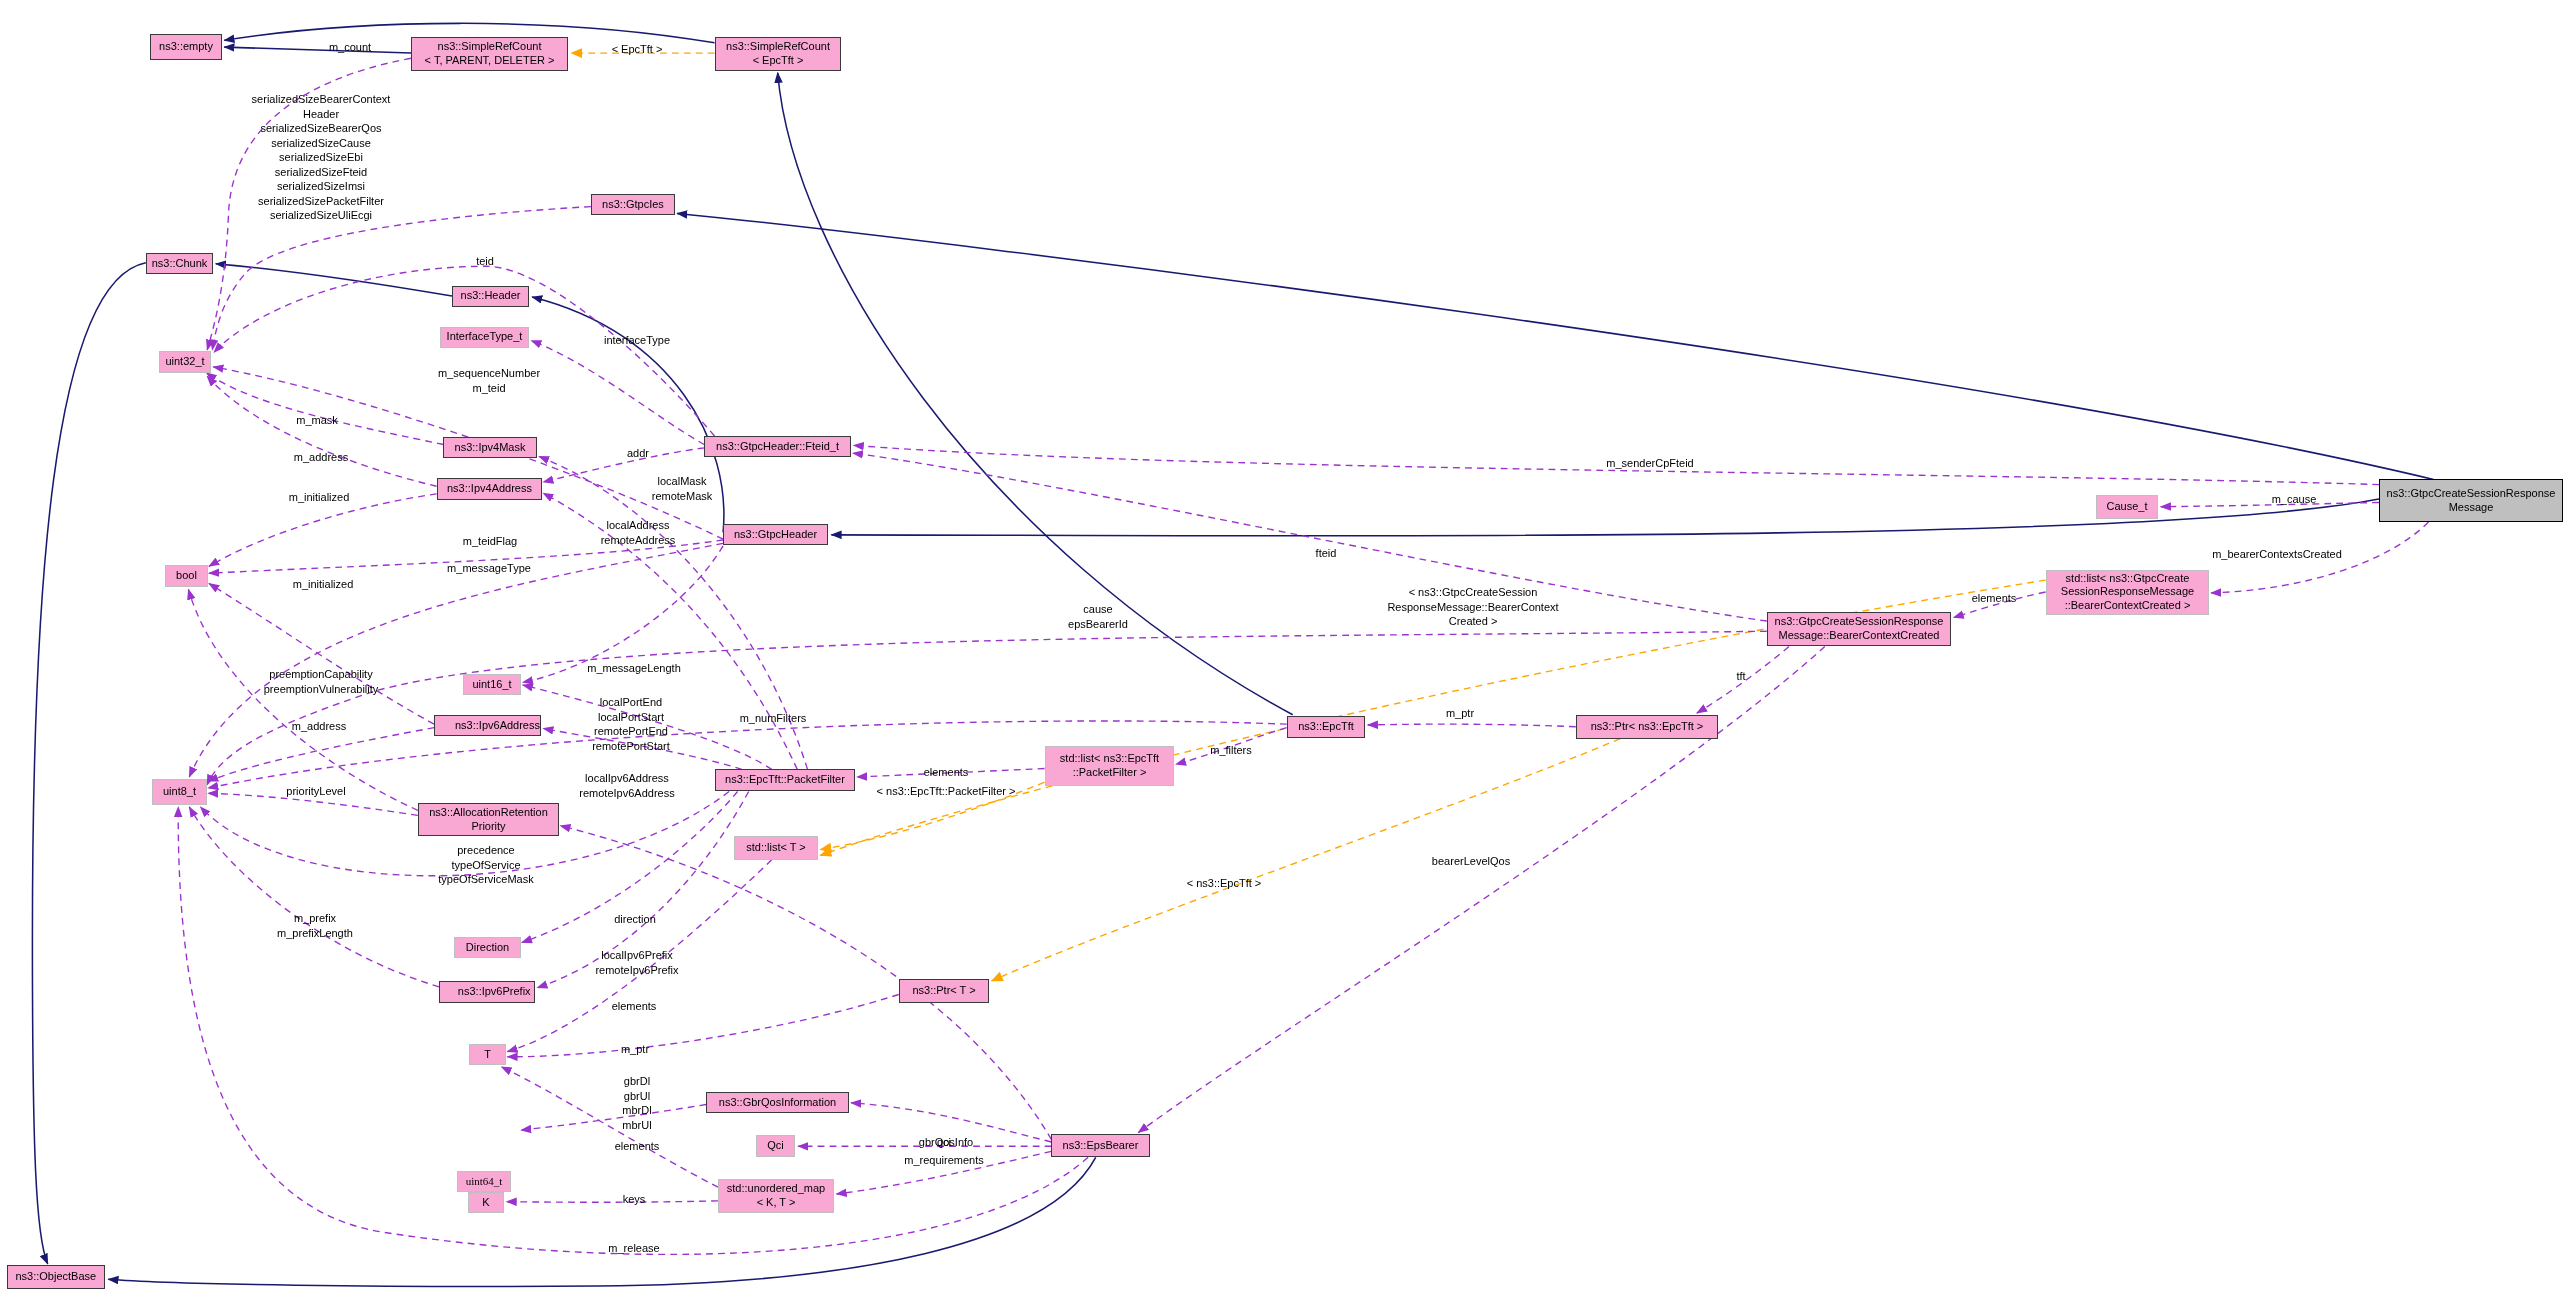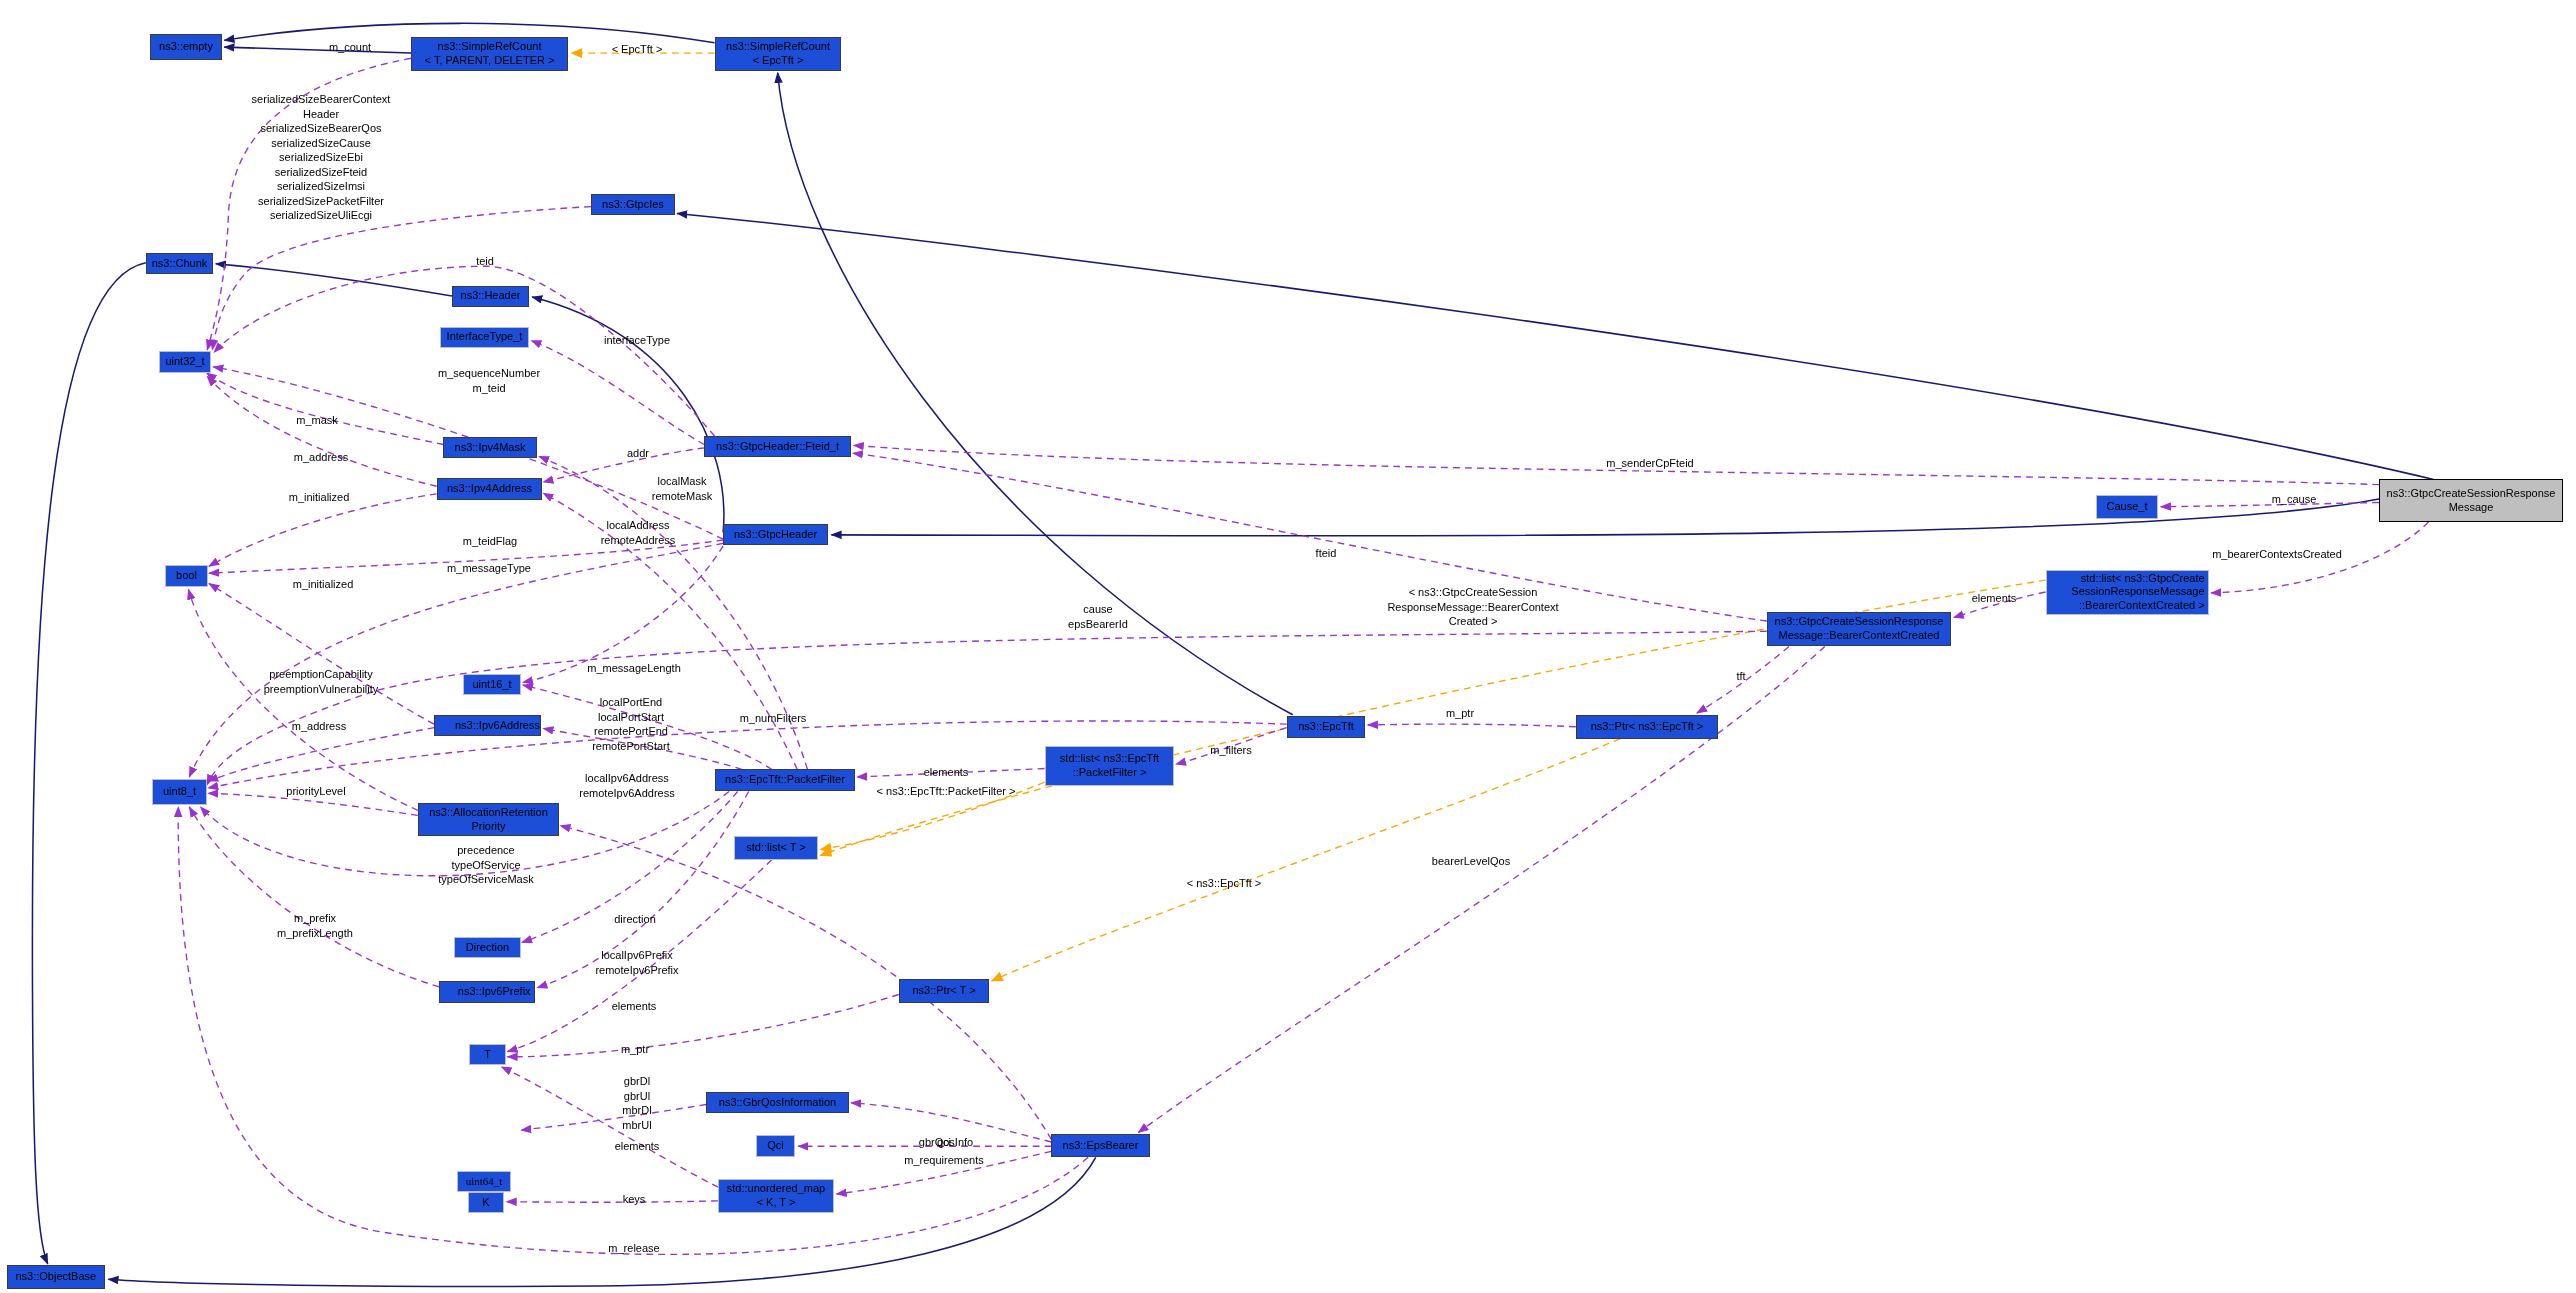--- a/index.html
+++ b/index.html
@@ -1,20 +1,20 @@
 <!DOCTYPE html>
 <html style="font-size:13.6px"><head>
 <meta charset="utf-8">
 <style>
   html,body{margin:0;padding:0;background:#ffffff;}
   body{width:2576px;height:1294px;position:relative;font-family:"Liberation Sans","DejaVu Sans",sans-serif;}
   #canvas{position:absolute;left:0;top:0;width:2576px;height:1294px;}
   #edges{position:absolute;left:0;top:0;z-index:1;}
   .node{position:absolute;z-index:3;display:flex;flex-direction:column;justify-content:center;
-        text-align:center;background:#1d4ed8;font-size:11px;line-height:13.6px;color:#000;
+        text-align:center;background:#f9a8d4;font-size:11px;line-height:13.6px;color:#000;
         white-space:nowrap;padding:0.9px 3.4px;box-sizing:border-box;}
   .node.kind-class{border:1.7px solid #3a3a3a;}
   .node.kind-plain{border:0.9px solid #bfbfbf;}
   .node.kind-highlight{border:1.7px solid #000;background:#bfbfbf;}
   .elabel{position:absolute;z-index:2;transform:translate(-50%,-50%);text-align:center;
           font-size:11px;line-height:14.5px;color:#000;white-space:nowrap;}
 </style>
 </head>
 <body>
 
@@ -135,21 +135,21 @@
       <div class="node kind-highlight" style="left: 2379px; top: 479px; width: 184px; min-height: 43px;">
         <div>ns3::GtpcCreateSessionResponse</div>
         <div>Message</div>
       </div>
       <div class="node kind-class" style="left: 723px; top: 524px; width: 105px; min-height: 21px;">
         <div>ns3::GtpcHeader</div>
       </div>
       <div class="node kind-plain" style="left: 165px; top: 565px; width: 43px; min-height: 22px;">
         <div>bool</div>
       </div>
-      <div class="node kind-plain" style="left: 2046px; top: 570px; width: 163px; min-height: 44px; text-align: right;">
+      <div class="node kind-plain" style="left: 2046px; top: 570px; width: 163px; min-height: 44px;">
         <div>std::list&lt; ns3::GtpcCreate</div>
         <div>SessionResponseMessage</div>
         <div>::BearerContextCreated &gt;</div>
       </div>
       <div class="node kind-class" style="left: 1767px; top: 612px; width: 184px; min-height: 34px;">
         <div>ns3::GtpcCreateSessionResponse</div>
         <div>Message::BearerContextCreated</div>
       </div>
       <div class="node kind-plain" style="left: 463px; top: 674px; width: 58px; min-height: 21px;">
         <div>uint16_t</div>

